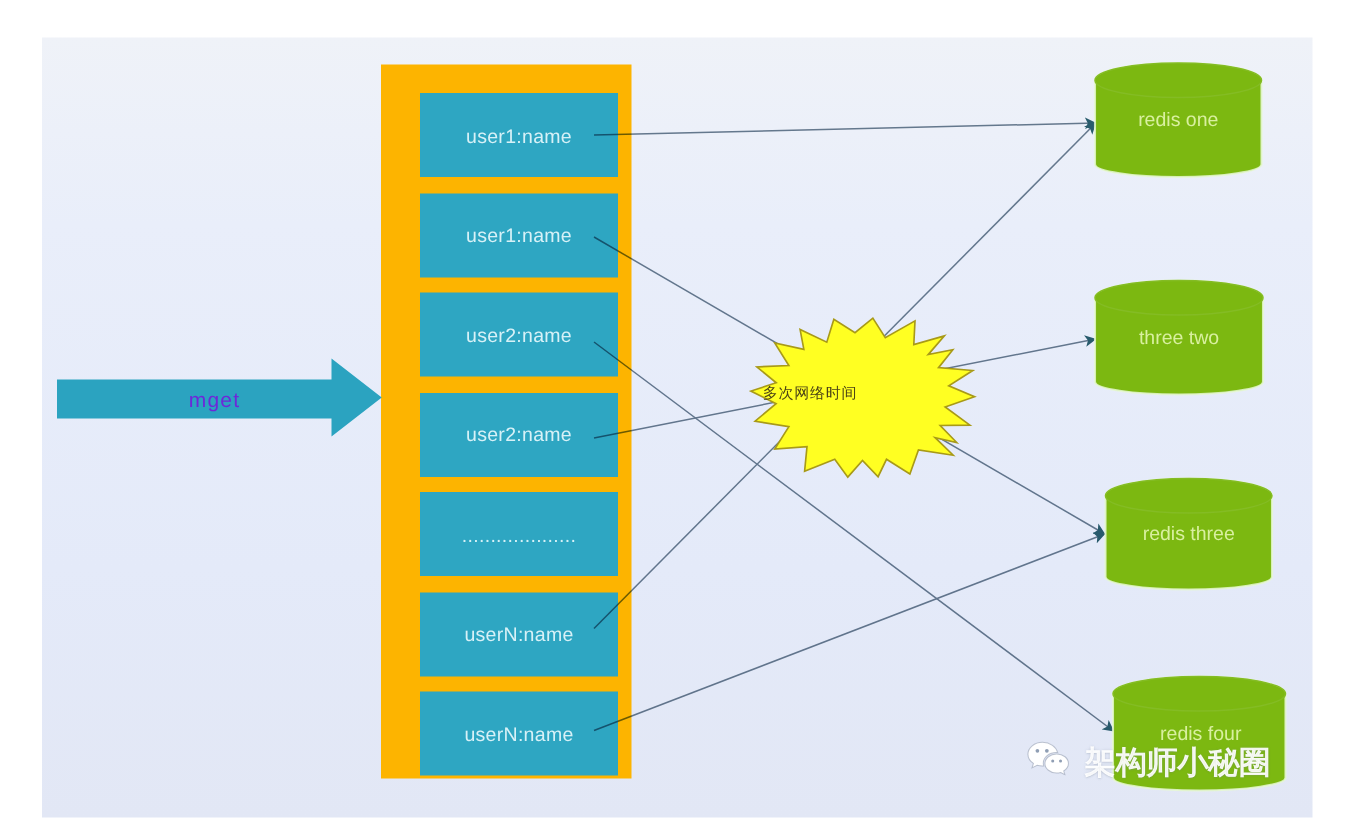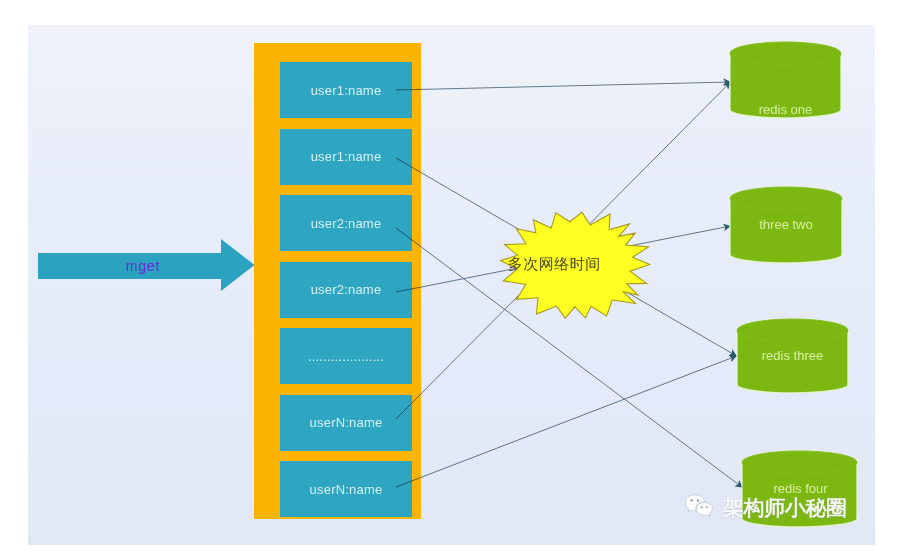--- a/index.html
+++ b/index.html
@@ -12,22 +12,22 @@
   #lines{mix-blend-mode:multiply;}
   #keylist{position:absolute;left:254px;top:43px;width:167px;height:476px;
     background:#fdb400;}
   .keybox{position:absolute;left:26px;width:132px;height:56px;background:#2ea6c2;
     display:flex;align-items:center;justify-content:center;}
   .keybox span{color:#d7f1f7;font-size:13px;letter-spacing:.2px;white-space:nowrap;
     font-family:"Liberation Sans",sans-serif;}
   .arrowlabel{position:absolute;left:125px;top:258px;width:38px;color:#6d28d9;
     font-size:14px;text-align:left;white-space:nowrap;letter-spacing:.8px;
     text-indent:.8px;}
-  .burstlabel{position:absolute;left:480px;top:255px;width:148px;text-align:center;
-    font-size:15px;color:#4c4416;white-space:nowrap;font-family:"DejaVu Sans",sans-serif;
+  .burstlabel{position:absolute;left:508px;top:255px;width:148px;text-align:left;
+    font-size:10px;color:#4c4416;white-space:nowrap;font-family:"DejaVu Sans",sans-serif;
     letter-spacing:.5px;text-indent:.5px;}
   .cyllabel{position:absolute;color:#d9f0a0;font-size:13px;white-space:nowrap;
     text-align:center;line-height:14px;}
   #watermark{position:absolute;left:682px;top:494px;display:flex;align-items:flex-end;gap:8px;}
   #wechat{width:33px;height:23px;display:block;margin-bottom:2px;}
   #watermark span{font-size:21px;color:rgba(255,255,255,.88);letter-spacing:-0.4px;
     font-family:"DejaVu Sans",sans-serif;line-height:21.5px;display:block;
     -webkit-text-stroke:0.7px rgba(255,255,255,.88);
     text-shadow:0 0 2px rgba(120,132,152,.45), 0 1px 1px rgba(120,132,152,.35);}
 </style>
@@ -110,17 +110,17 @@
     <svg id="wechat" viewBox="0 0 32 27">
         <path d="M11.9,1.0C5.6,1.0,0.5,5.2,0.5,10.3c0,2.9,1.7,5.5,4.3,7.2L3.7,21l4.0-2.0 c1.3,0.4,2.8,0.6,4.2,0.6c0.3,0,0.7,0,1.0,0c-0.2-0.7-0.4-1.4-0.4-2.2c0-4.7,4.6-8.4,10.2-8.4c0.4,0,0.8,0,1.1,0.1 C22.7,4.6,17.8,1.0,11.9,1.0z" fill="#ffffff" stroke="rgba(140,152,172,.55)" stroke-width="0.8"></path>
         <circle cx="7.9" cy="7.7" r="1.45" fill="#8f9eb4"></circle>
         <circle cx="15.3" cy="7.7" r="1.45" fill="#8f9eb4"></circle>
         <path d="M32.2,17.6c0-4.1-4.1-7.5-9.2-7.5s-9.2,3.4-9.2,7.5c0,4.1,4.1,7.5,9.2,7.5 c1.1,0,2.2-0.2,3.2-0.5l3.2,1.7l-0.9-2.8C30.6,22.1,32.2,20.0,32.2,17.6z" fill="#ffffff" stroke="rgba(140,152,172,.55)" stroke-width="0.8"></path>
         <circle cx="19.9" cy="15.7" r="1.2" fill="#8f9eb4"></circle>
         <circle cx="26" cy="15.7" r="1.2" fill="#8f9eb4"></circle>
       </svg>
     <span>架构师小秘圈</span>
   </div>
-<div class="cyllabel" style="left: 730px; width: 111px; top: 73px; margin-top: 30px;">redis one</div>
+<div class="cyllabel" style="left: 730px; width: 111px; top: 73px;">redis one</div>
     <div class="cyllabel" style="left: 730px; width: 112px; top: 218px;">three  two</div>
     <div class="cyllabel" style="left: 737px; width: 111px; top: 349px;">redis three</div>
     <div class="cyllabel" style="left: 742px; width: 117px; top: 482px;">redis four</div>
   </div>
 
 </body></html>

